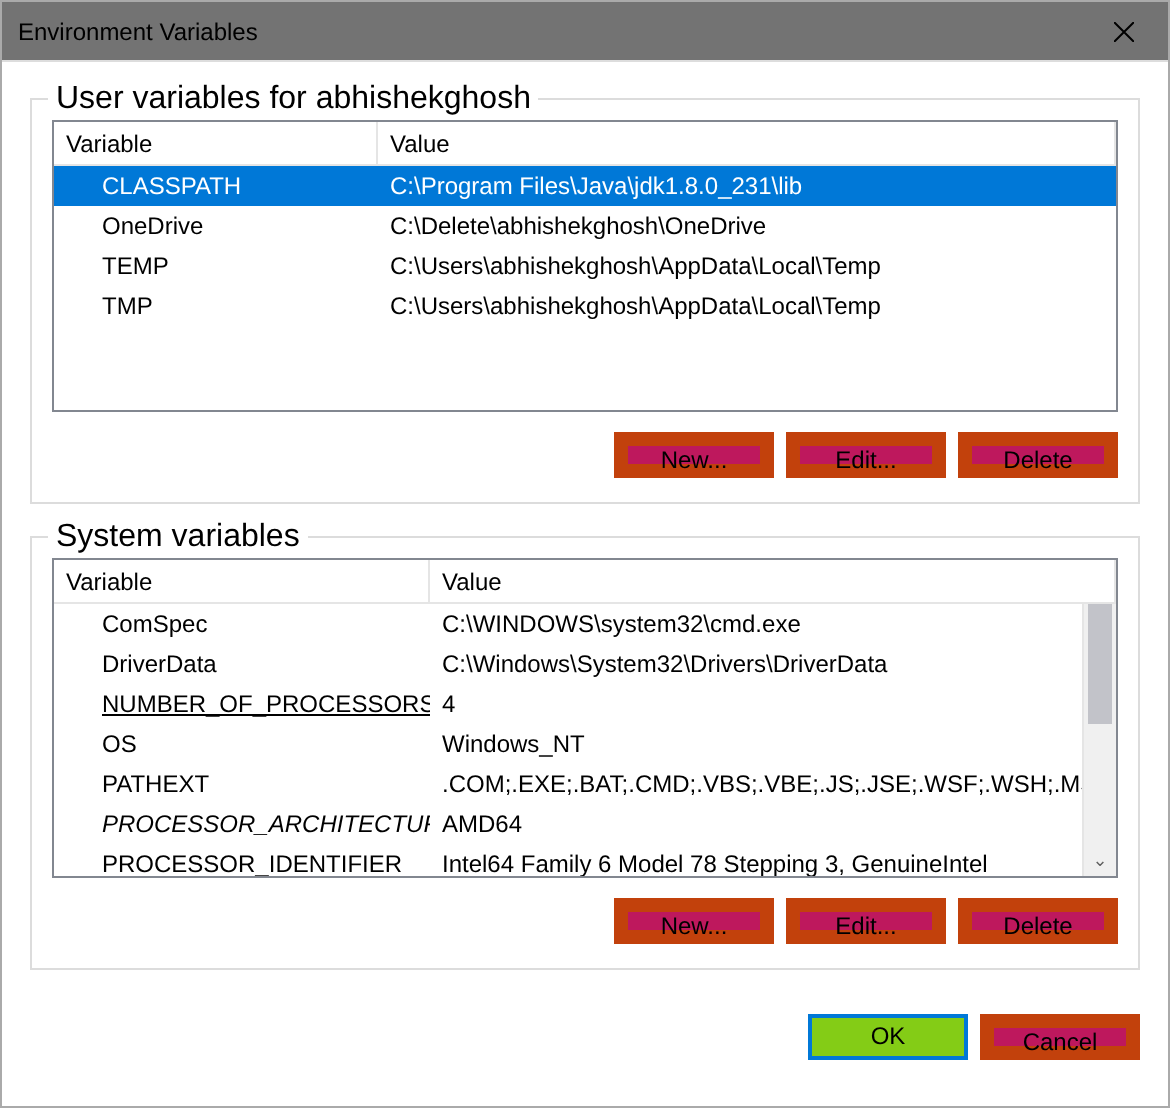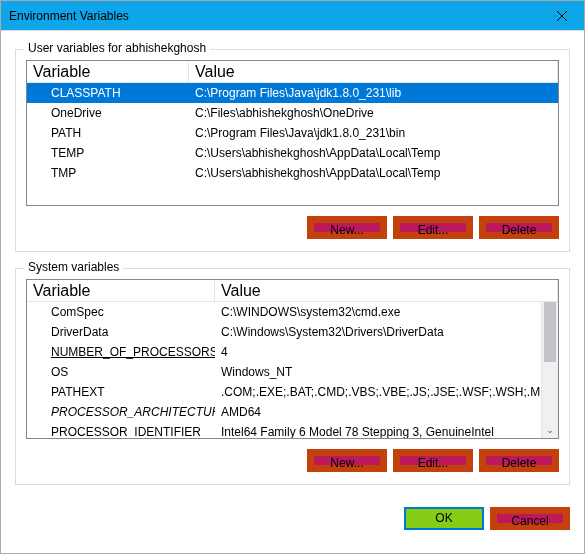--- a/index.html
+++ b/index.html
@@ -12,21 +12,21 @@
   overflow: hidden;
   border: 1px solid #aaa;
 }
 .titlebar {
   height: 30px;
   display: flex;
   align-items: center;
   justify-content: space-between;
   padding: 0 0 0 8px;
   border-bottom: 1px solid #ddd;
-  background: #0ea5e9;
+  background: #737373;
 }
 .titlebar .title { font-size: 12px; }
 .titlebar .close {
   width: 45px;
   height: 30px;
   display: flex;
   align-items: center;
   justify-content: center;
   cursor: pointer;
 }
@@ -37,37 +37,37 @@
   margin-top: 6px;
   padding: 10px 10px 12px 10px;
   position: relative;
 }
 .groupbox .legend {
   position: absolute;
   top: -9px;
   left: 8px;
   background: #fff;
   padding: 0 4px;
-  font-size: 12px;
+  font-size: 16px;
 }
 .tablewrap {
   border: 1px solid #828790;
   background: #fff;
   height: 146px;
   overflow: hidden;
   position: relative;
 }
 .tablewrap.short { height: 146px; }
 .headerrow {
   display: flex;
   height: 22px;
   align-items: center;
   background: #fff;
   border-bottom: 1px solid #e5e5e5;
-  font-size: 16px;
+  font-size: 12px;
 }
 .headerrow .hcol {
   padding: 0 6px;
   border-right: 1px solid #e5e5e5;
   height: 100%;
   display: flex;
   align-items: center;
   cursor: pointer;
 }
 .hcol.var { width: 162px; }
@@ -157,25 +157,21 @@
         <div class="hcol var">Variable</div>
         <div class="hcol val">Value</div>
       </div>
       <div class="rows">
         <div class="row selected">
           <div class="cell var">CLASSPATH</div>
           <div class="cell val">C:\Program Files\Java\jdk1.8.0_231\lib</div>
         </div>
         <div class="row">
           <div class="cell var">OneDrive</div>
-          <div class="cell val">C:\Files\abhishekghosh\OneDrive</div>
-        </div>
-        <div class="row">
-          <div class="cell var">PATH</div>
-          <div class="cell val">C:\Program Files\Java\jdk1.8.0_231\bin</div>
+          <div class="cell val">C:\Delete\abhishekghosh\OneDrive</div>
         </div>
         <div class="row">
           <div class="cell var">TEMP</div>
           <div class="cell val">C:\Users\abhishekghosh\AppData\Local\Temp</div>
         </div>
         <div class="row">
           <div class="cell var">TMP</div>
           <div class="cell val">C:\Users\abhishekghosh\AppData\Local\Temp</div>
         </div>
       </div>

